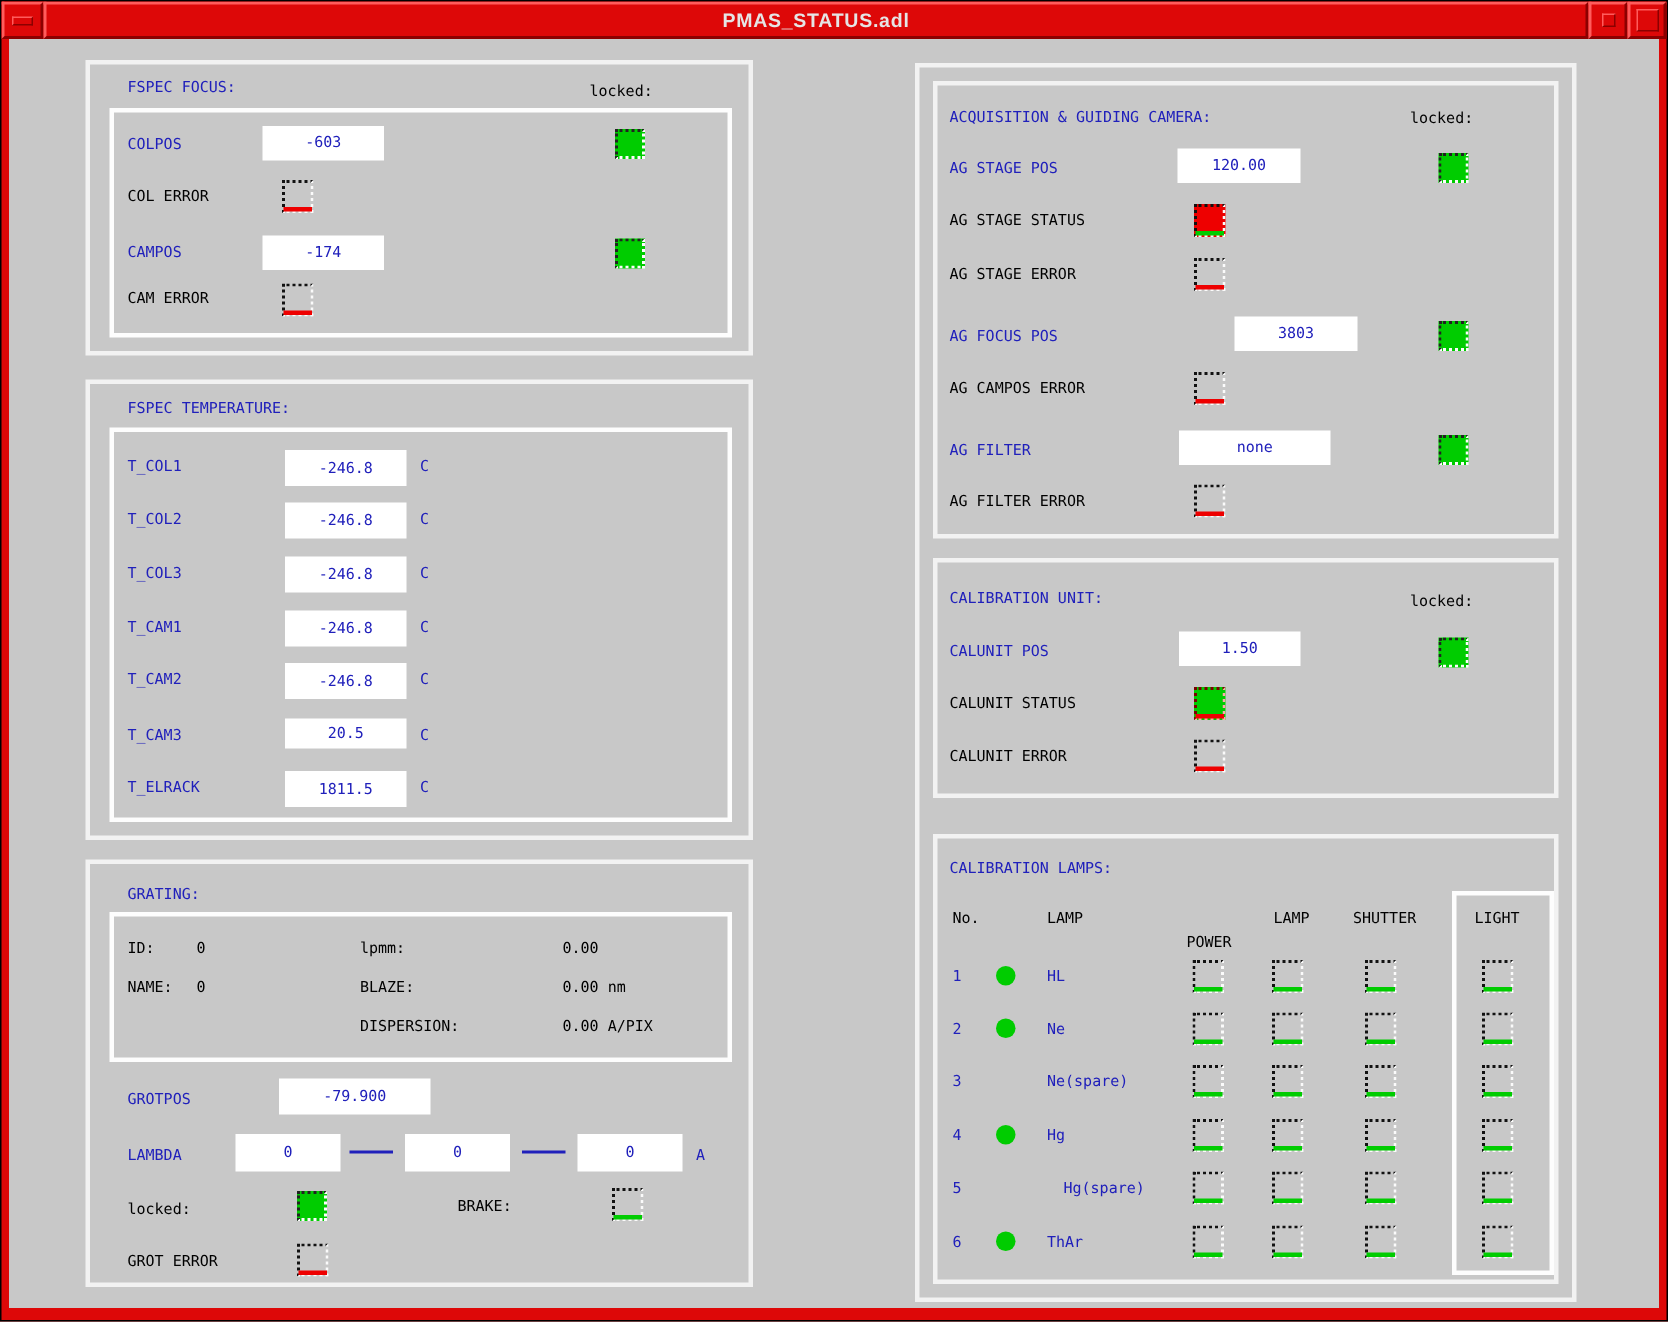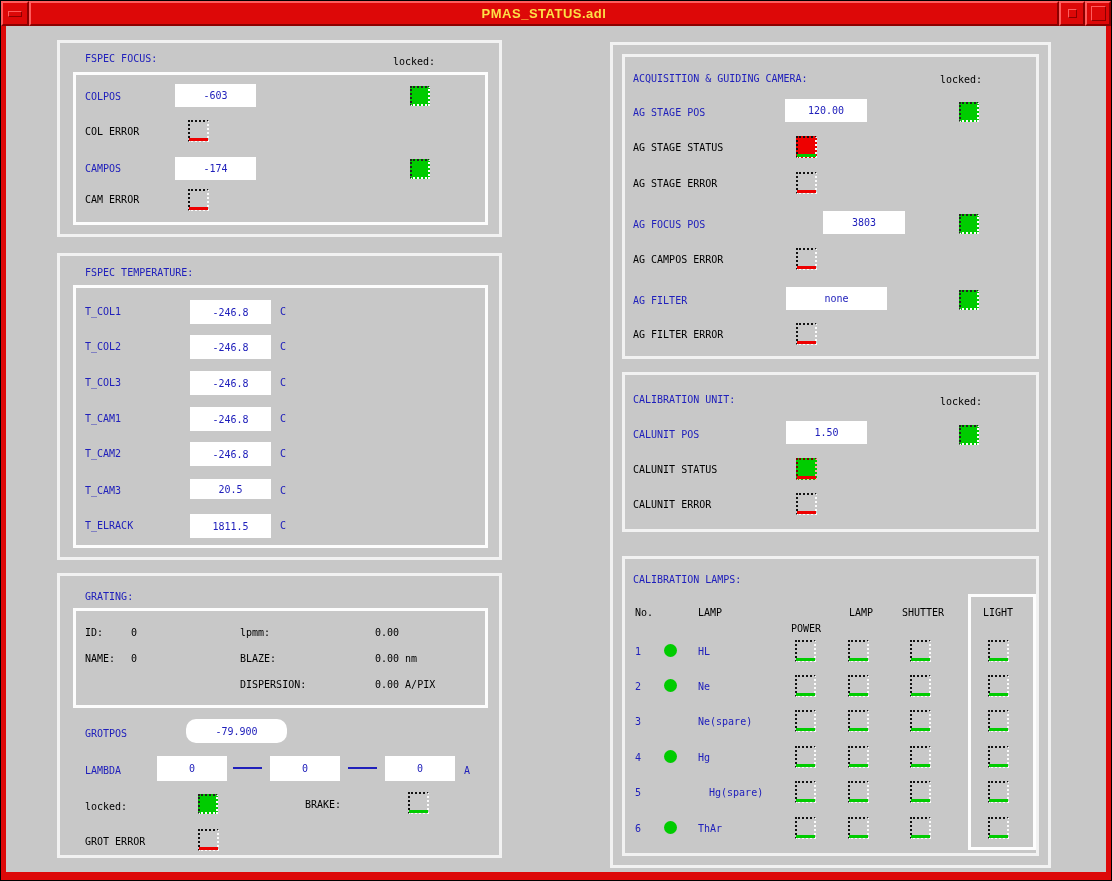--- a/index.html
+++ b/index.html
@@ -23,21 +23,21 @@
   
   .titlebar{position:absolute;left:0;top:0;width:1110px;height:25px;display:flex;}
   .tb-btn{box-sizing:border-box;height:25px;background:var(--frame-red);
     border:2px solid;border-color:var(--frame-red-light) var(--frame-red-dark) var(--frame-red-dark) var(--frame-red-light);
     display:flex;align-items:center;justify-content:center;flex:0 0 auto;}
   .tb-menu{width:28px;}
   .tb-sq{width:26px;}
   .tb-title-area{flex:1;box-sizing:border-box;height:25px;
     border:2px solid;border-color:var(--frame-red-light) var(--frame-red-dark) var(--frame-red-dark) var(--frame-red-light);
     display:flex;align-items:center;justify-content:center;}
-  .tb-title{color:#fde047;font:bold 13px "Liberation Sans",sans-serif;letter-spacing:.5px;}
+  .tb-title{color:#e5e5e5;font:bold 13px "Liberation Sans",sans-serif;letter-spacing:.5px;}
   .glyph{box-sizing:border-box;background:var(--frame-red);
     border:1px solid;border-color:var(--frame-red-light) var(--frame-red-dark) var(--frame-red-dark) var(--frame-red-light);}
   .glyph-bar{width:14px;height:6px;}
   .glyph-min{width:9px;height:9px;}
   .glyph-max{width:15px;height:15px;}
   
   .content{position:absolute;left:5px;top:25px;width:1100px;height:846px;background:var(--background);}
   .panel{position:absolute;box-sizing:border-box;border:3px solid var(--panel-border);}
   .inner-box{position:absolute;box-sizing:border-box;border:3px solid #fdfdfd;}
   .label{position:absolute;font-size:10px;line-height:11px;color:var(--text-black);white-space:pre;}
@@ -130,21 +130,21 @@
       <div class="label" style="left:71px;top:51px;">0</div>
       <div class="label" style="left:180px;top:51px;">lpmm:</div>
       <div class="label" style="left:315px;top:51px;">0.00</div>
       <div class="label" style="left:25px;top:77px;">NAME:</div>
       <div class="label" style="left:71px;top:77px;">0</div>
       <div class="label" style="left:180px;top:77px;">BLAZE:</div>
       <div class="label" style="left:315px;top:77px;">0.00 nm</div>
       <div class="label" style="left:180px;top:103px;">DISPERSION:</div>
       <div class="label" style="left:315px;top:103px;">0.00 A/PIX</div>
       <div class="label blue" style="left:25px;top:152px;">GROTPOS</div>
-      <div class="field" style="left:126px;top:143px;width:101px;height:24px;border-radius:10px;">-79.900</div>
+      <div class="field" style="left:126px;top:143px;width:101px;height:24px;">-79.900</div>
       <div class="label blue" style="left:25px;top:189px;">LAMBDA</div>
       <div class="field" style="left:97px;top:180px;width:70px;height:25px;">0</div>
       <div class="lambda-dash" style="left:173px;top:191px;"></div>
       <div class="field" style="left:210px;top:180px;width:70px;height:25px;">0</div>
       <div class="lambda-dash" style="left:288px;top:191px;"></div>
       <div class="field" style="left:325px;top:180px;width:70px;height:25px;">0</div>
       <div class="label blue" style="left:404px;top:189px;">A</div>
       <div class="label" style="left:25px;top:225px;">locked:</div>
       <div class="led fill-green" style="left:138px;top:218px;"></div>
       <div class="label" style="left:245px;top:223px;">BRAKE:</div>

